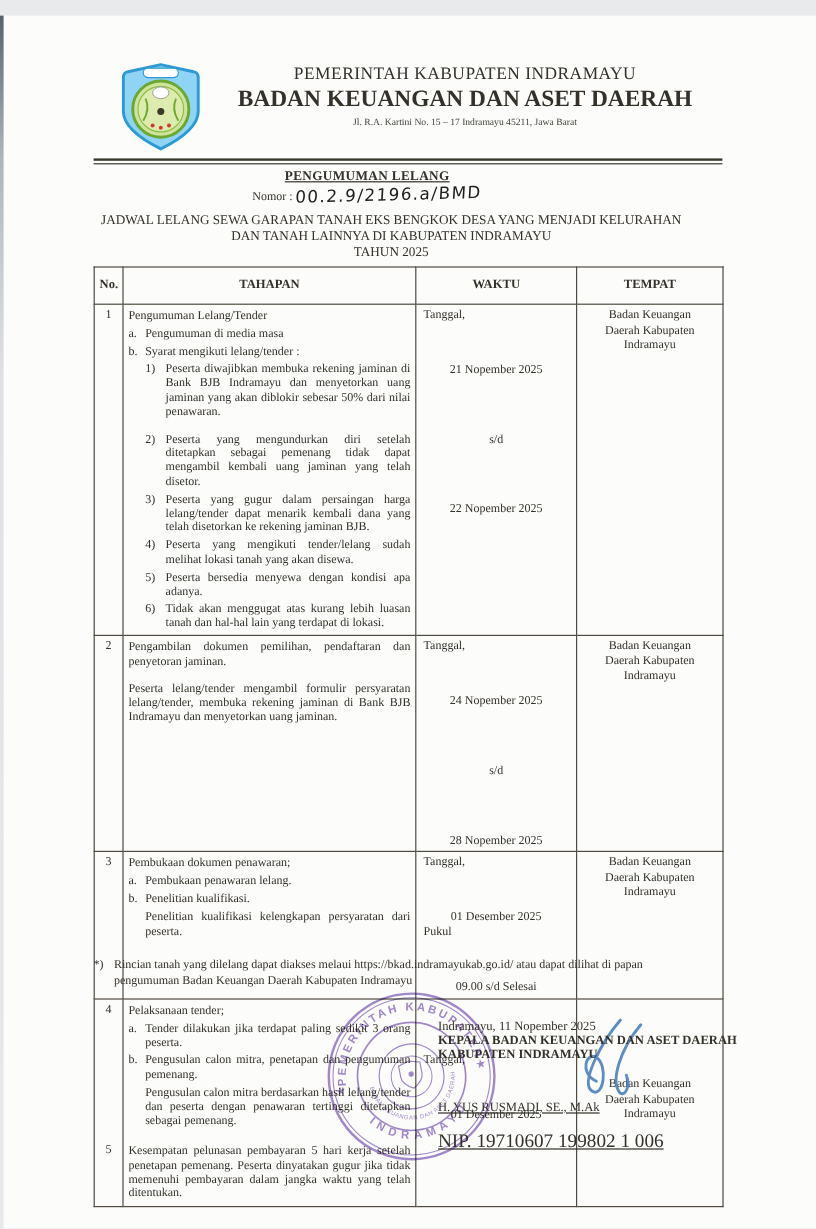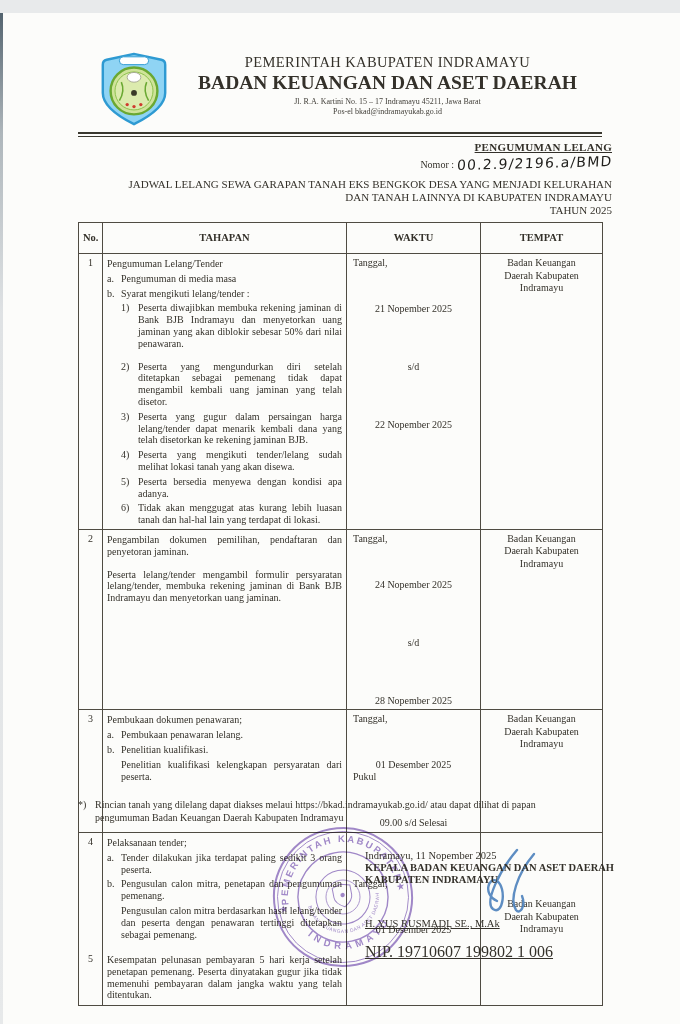--- a/index.html
+++ b/index.html
@@ -14,21 +14,21 @@
   .logo{flex:0 0 78px;width:78px;height:78px;margin-left:17px;}
   .lh-text{flex:1;text-align:center;padding-top:4px;}
   .gov{font-size:14.5px;letter-spacing:.4px;}
   .agency{font-size:19.5px;font-weight:bold;margin-top:1px;}
   .addr{font-size:8px;line-height:10px;color:#43403a;}
   .addr.a1{margin-top:3px;}
   .rule{position:absolute;top:132px;left:78px;width:524px;height:2px;
         border-top:2.5px solid #3a382f;border-bottom:1px solid #3a382f;}
 
   
-  .title-block{position:absolute;top:141px;left:0;width:612px;text-align:right;}
+  .title-block{position:absolute;top:141px;left:0;width:612px;text-align:center;}
   .ann-title{font-size:11px;font-weight:bold;text-decoration:underline;letter-spacing:.3px;}
   .nomor{font-size:10px;margin-top:2px;}
   .handwritten{font-family:"DejaVu Sans",sans-serif;font-size:14px;letter-spacing:1.2px;
                display:inline-block;transform:rotate(-1.5deg) skewX(-5deg);color:#21201d;}
   .subject{font-size:11px;font-weight:normal;line-height:13px;padding-left:40px;}
   .subject.s1{margin-top:7px;}
 
   
   table.sched{position:absolute;top:222px;left:78px;width:524px;border-collapse:collapse;
               table-layout:fixed;font-size:10px;line-height:11.8px;}
@@ -92,21 +92,20 @@
         <path d="M55,52 Q49,42 53,33" fill="none" stroke="#6aa832" stroke-width="1.6"></path>
         <circle cx="33" cy="56" r="1.7" fill="#cf3b2f"></circle>
         <circle cx="47" cy="56" r="1.7" fill="#cf3b2f"></circle>
         <circle cx="40" cy="58" r="1.7" fill="#cf3b2f"></circle>
       </svg>
     </div>
     <div class="lh-text">
       <div class="gov">PEMERINTAH KABUPATEN INDRAMAYU</div>
       <div class="agency">BADAN KEUANGAN DAN ASET DAERAH</div>
       <div class="addr a1">Jl. R.A. Kartini No. 15 – 17 Indramayu 45211, Jawa Barat</div>
-      <div class="addr">Pos-el bkad@indramayukab.go.id</div>
     </div>
   </div>
   <div class="rule"></div>
 
   <div class="title-block">
     <div class="ann-title">PENGUMUMAN LELANG</div>
     <div class="nomor">
       <span>Nomor :</span>
       <span class="handwritten">00.2.9/2196.a/BMD</span>
     </div>

